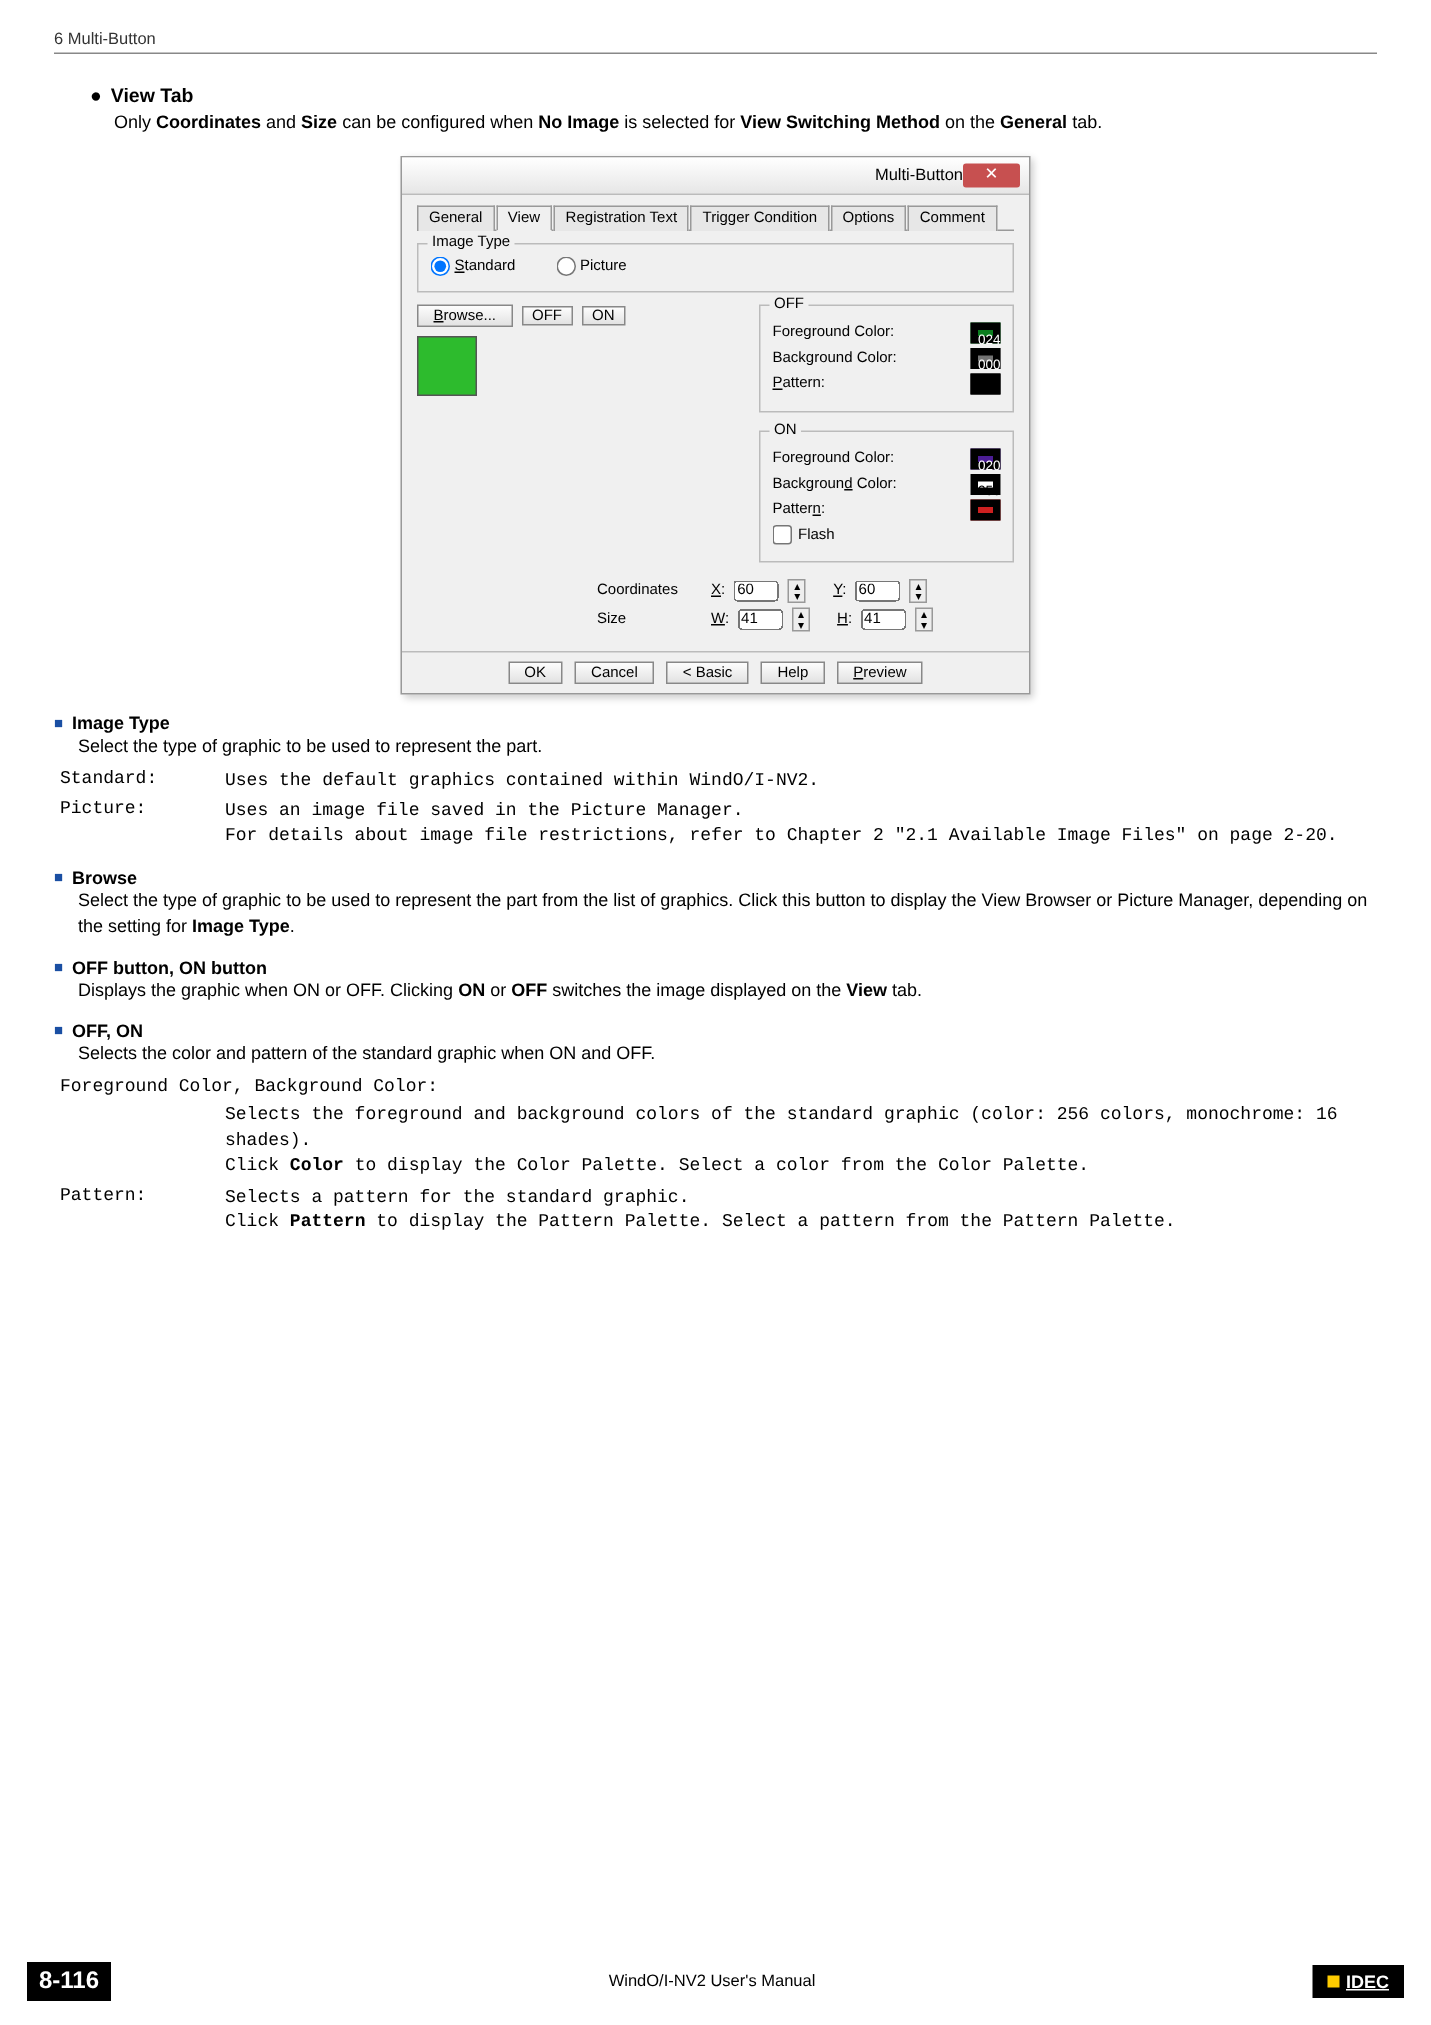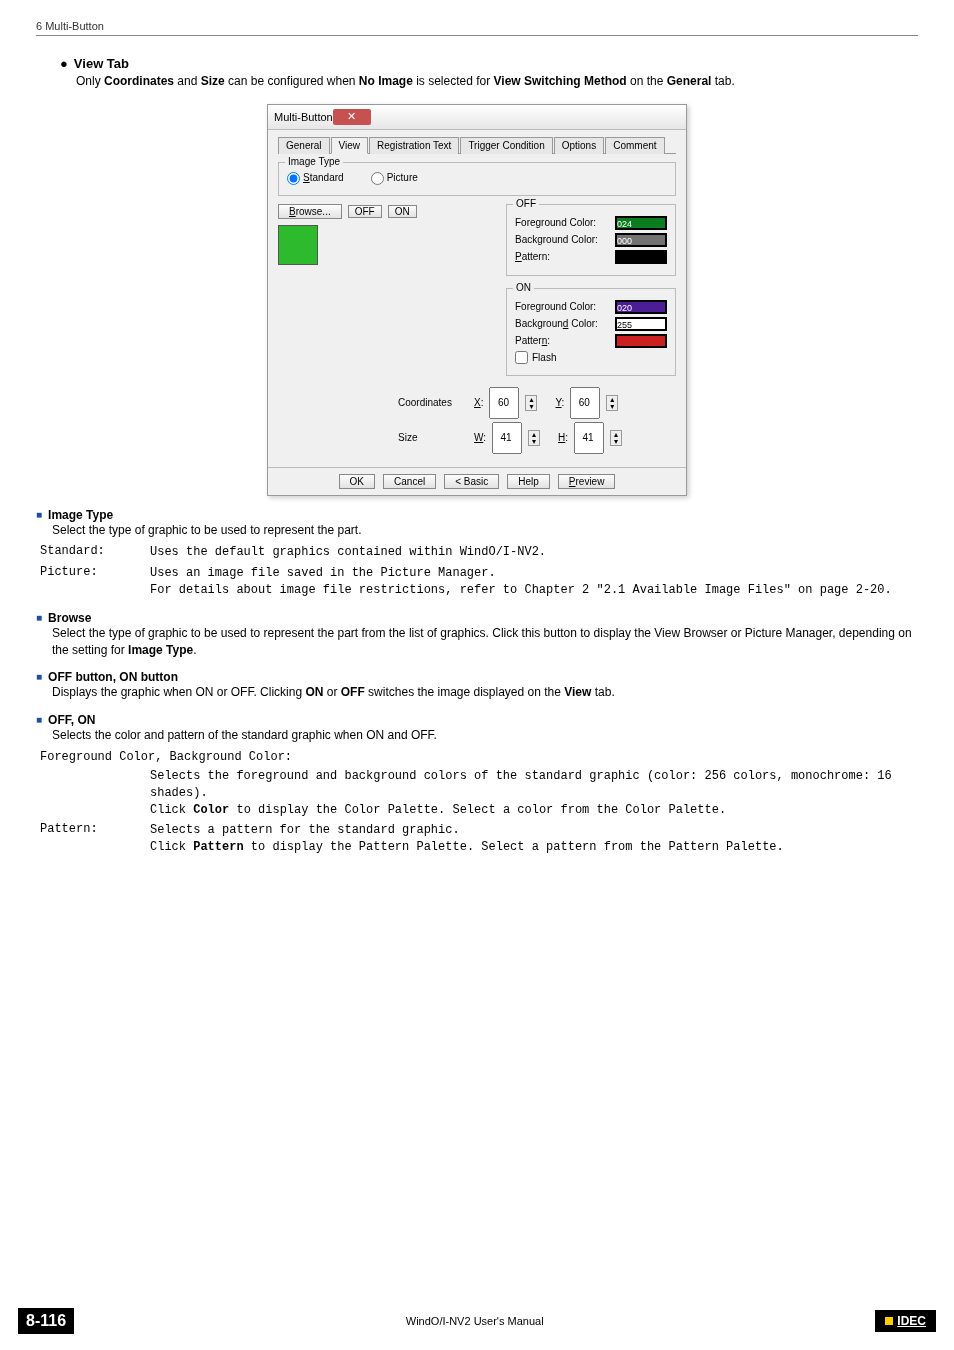--- a/index.html
+++ b/index.html
@@ -46,21 +46,21 @@
     background: #f0f0f0;
     border: 1px solid #999;
     font-size: 11px;
     color: #000;
     box-shadow: 2px 2px 5px rgba(0,0,0,0.2);
   }
   .dialog-titlebar {
     background: linear-gradient(#fff,#e6e6e6);
     padding: 4px 6px;
     display: flex;
-    justify-content: flex-start;
+    justify-content: flex-end;
     align-items: center;
     border-bottom: 1px solid #bbb;
   }
   .dialog-close {
     background: #c75050;
     color: #fff;
     width: 38px;
     height: 16px;
     text-align: center;
     line-height: 14px;
@@ -123,29 +123,29 @@
     padding: 0 6px;
     font-size: 10px;
   }
   .swatch-green {
     width: 40px; height: 40px;
     background: #2dbb2d;
     border: 1px solid #555;
   }
   .small-group { width: 170px; margin-left: auto; }
   .small-group .row { display:flex; justify-content: space-between; align-items:center; margin: 3px 0; font-size:10px; }
-  .color-chip { width: 52px; height: 14px; border: 2px solid #000000; text-align:left; line-height:13px; font-size:9px; color:#fff; }
+  .color-chip { width: 20px; height: 14px; border: 5px solid #000000; text-align:right; line-height:13px; font-size:9px; color:#fff; }
   .chip-024 { background:#0a7d1e; }
   .chip-000 { background:#737373; }
   .chip-020 { background:#4c1d95; }
   .chip-255 { background:#fff; color:#000; }
   .chip-black { background:#000; }
   .chip-red { background:#cc2020; }
   .coord-row { display:flex; align-items:center; gap:6px; font-size:10px; margin:3px 0 3px 120px; }
-  .coord-row input[type=text] { width:30px; height:32px; font-size:10px; text-align:center; padding-right:2px; }
+  .coord-row input[type=text] { width:30px; height:14px; font-size:10px; text-align:left; padding-right:2px; }
   .spin { display:inline-block; width:12px; font-size:8px; line-height:7px; text-align:center; border:1px solid #999; background:#eee; }
   .dialog-footer { display:flex; justify-content:center; gap:8px; padding:6px 10px; border-top:1px solid #bbb; }
   .sub-bullet-row {
     display:flex; align-items:baseline; gap:6px; margin-top:12px;
   }
   .sub-bullet { color:#1a4fa3; font-size:10px; position:relative; top:-1px; }
   .sub-title { font-weight:bold; font-size:12px; }
   .sub-desc { margin-left:16px; line-height:1.4; }
   .def-table { margin-left:4px; margin-top:6px;font-family:Liberation Mono, monospace; }
   .def-table .def-row { display:flex; margin-bottom:4px; }

